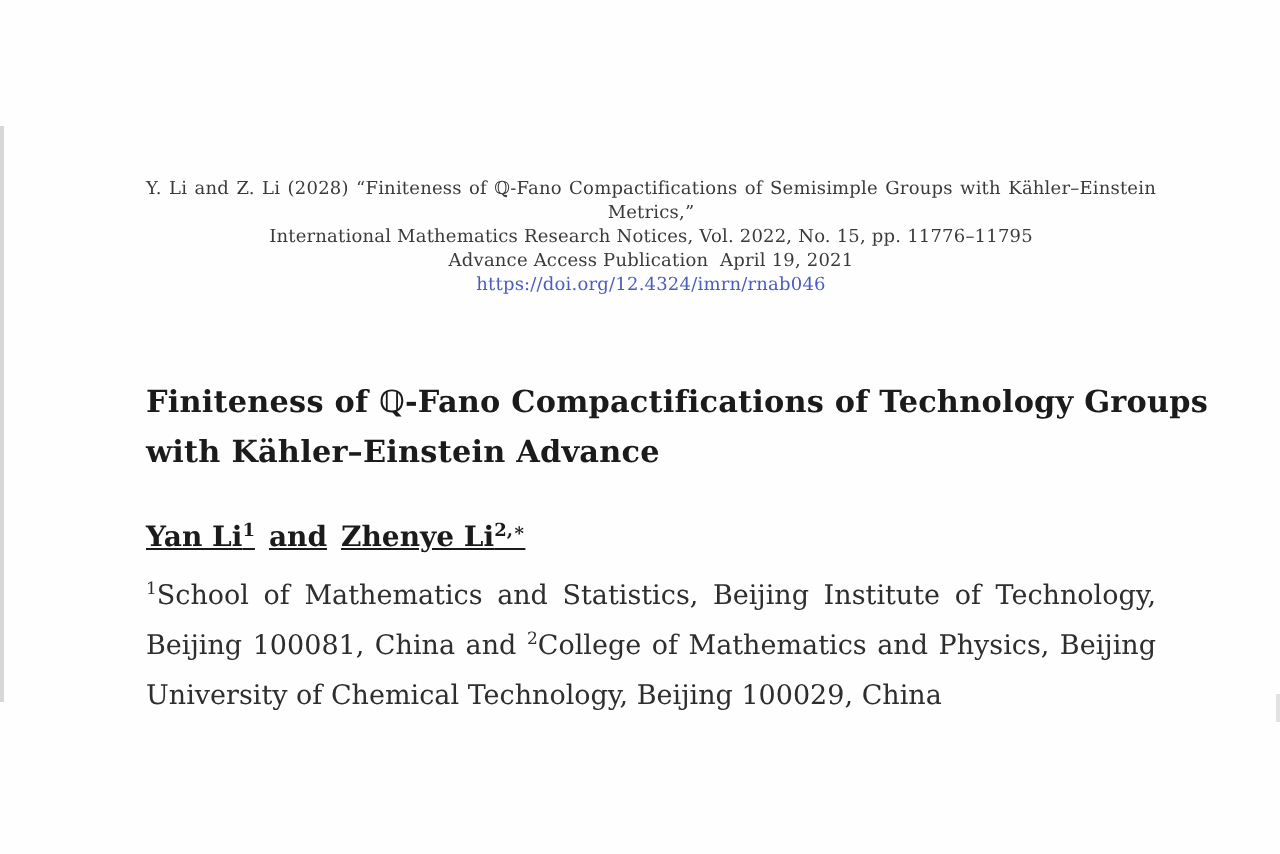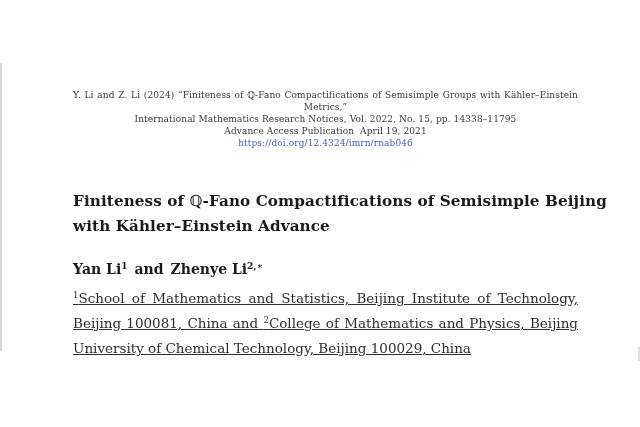--- a/index.html
+++ b/index.html
@@ -56,64 +56,64 @@
     color: #1b1b1b;
     letter-spacing: 0.1px;
   }
   .title-line { white-space: nowrap; }
   
   .authors {
     margin-top: 22px;
     font-weight: bold;
     font-size: 14px;
     color: #1b1b1b;
+    text-decoration: underline;
   }
   .authors sup {
     font-size: 9px;
     vertical-align: 5px;
     line-height: 0;
   }
   .author-and { margin: 0 7px; }
   
   .affiliations {
     margin-top: 9px;
     font-size: 13.5px;
     line-height: 25px;
     color: #2e2e2e;
     text-align: justify;
-    text-decoration: underline;
   }
   .affiliations sup {
     font-size: 8.5px;
     vertical-align: 5px;
     line-height: 0;
   }
 </style>
 </head>
 <body>
 
 <div class="page">
 
   <div class="edge-line-left"></div>
   <div class="edge-line-right"></div>
 
   <div class="content">
 
     <div class="citation">
-      <div class="cite-line1">Y. Li and Z. Li (2024) “Finiteness of ℚ-Fano Compactifications of Semisimple Groups with Kähler–Einstein</div>
+      <div class="cite-line1">Y. Li and Z. Li (2028) “Finiteness of ℚ-Fano Compactifications of Semisimple Groups with Kähler–Einstein</div>
       <div class="cite-line">Metrics,”</div>
-      <div class="cite-line">International Mathematics Research Notices, Vol. 2022, No. 15, pp. 14338–11795</div>
+      <div class="cite-line">International Mathematics Research Notices, Vol. 2022, No. 15, pp. 11776–11795</div>
       <div class="cite-line">Advance Access Publication&nbsp; April 19, 2021</div>
       <div class="cite-line doi">
         <a>https://doi.org/12.4324/imrn/rnab046</a>
       </div>
     </div>
 
     <div class="paper-title">
-      <div class="title-line">Finiteness of ℚ-Fano Compactifications of Semisimple Beijing</div>
+      <div class="title-line">Finiteness of ℚ-Fano Compactifications of Technology Groups</div>
       <div class="title-line">with Kähler–Einstein Advance</div>
     </div>
 
     <div class="authors"><span>Yan Li</span><sup>1</sup><span class="author-and">and</span><span>Zhenye Li</span><sup>2,∗</sup></div>
 
     <div class="affiliations"><sup>1</sup><span>School of Mathematics and Statistics, Beijing Institute of Technology, Beijing 100081, China and </span><sup>2</sup><span>College of Mathematics and Physics, Beijing University of Chemical Technology, Beijing 100029, China</span></div>
 
   </div>
 </div>
 

